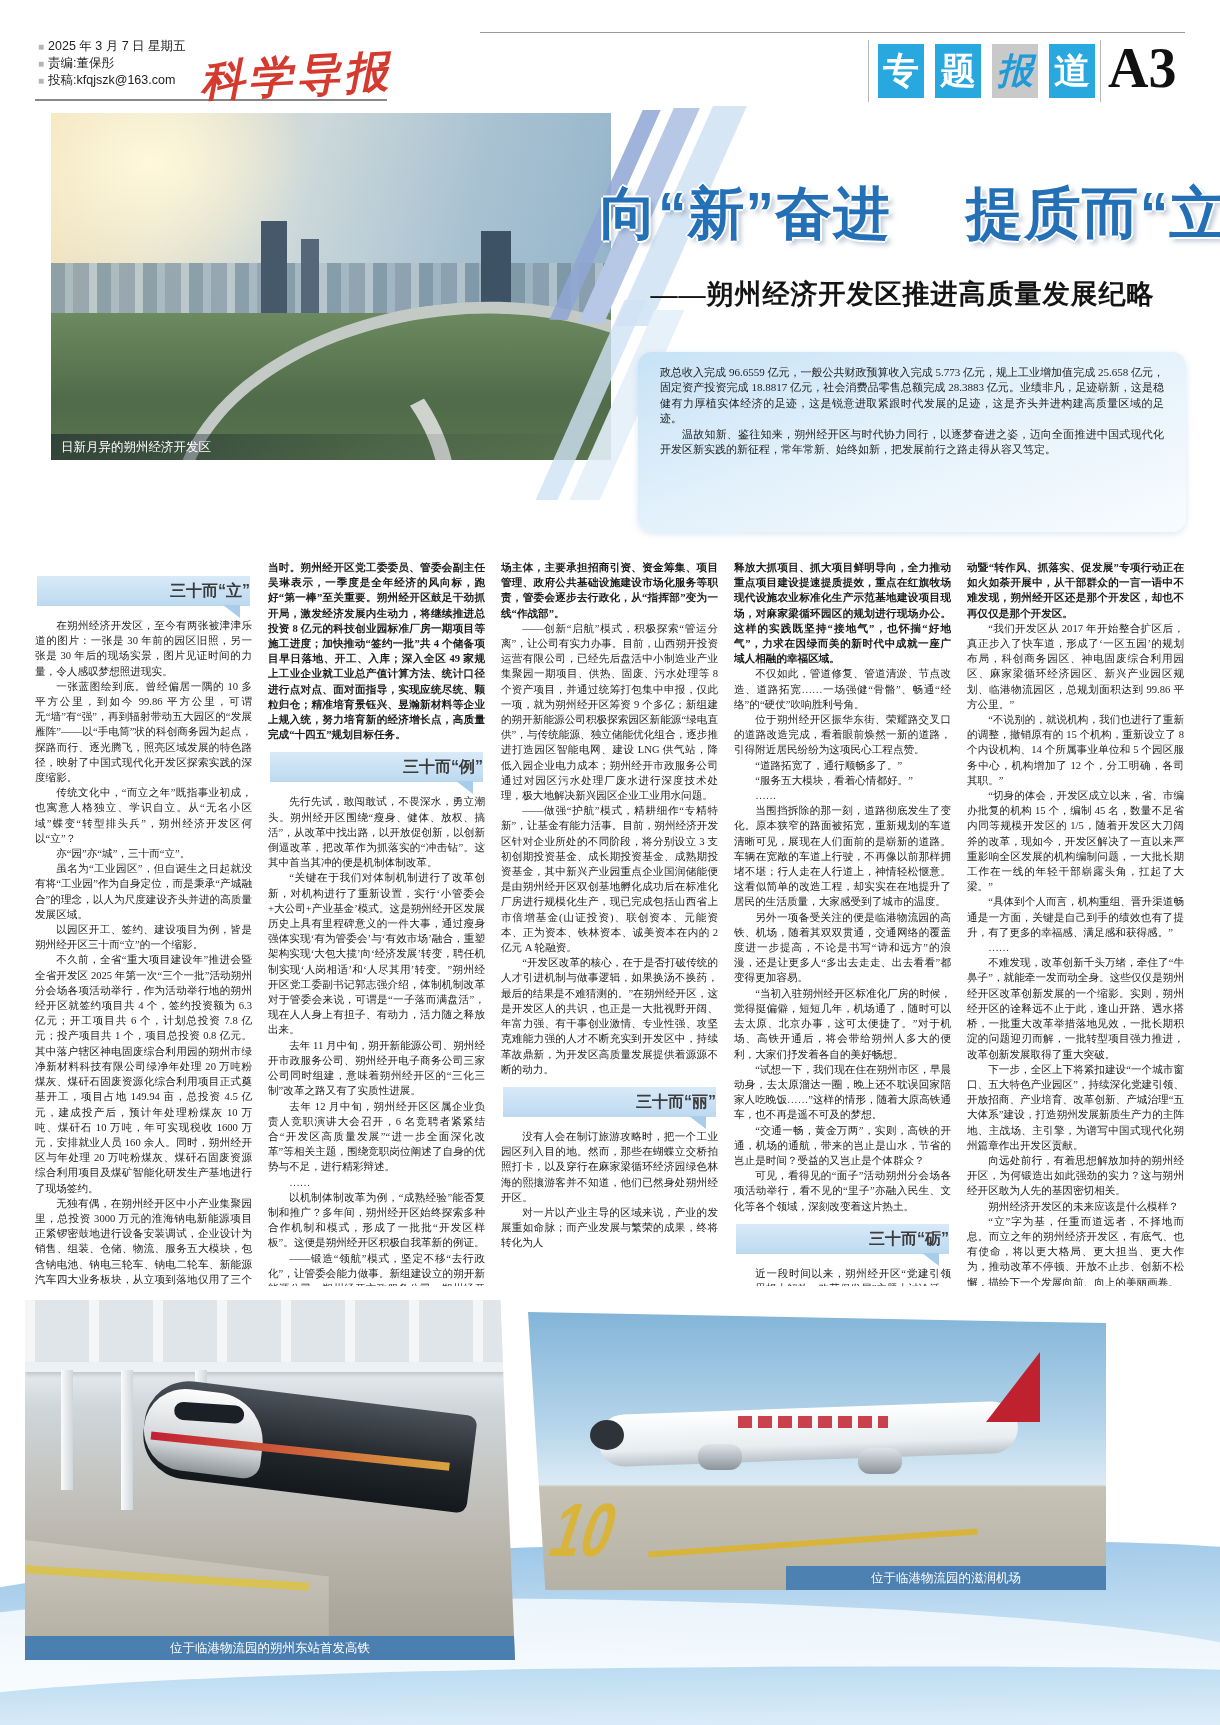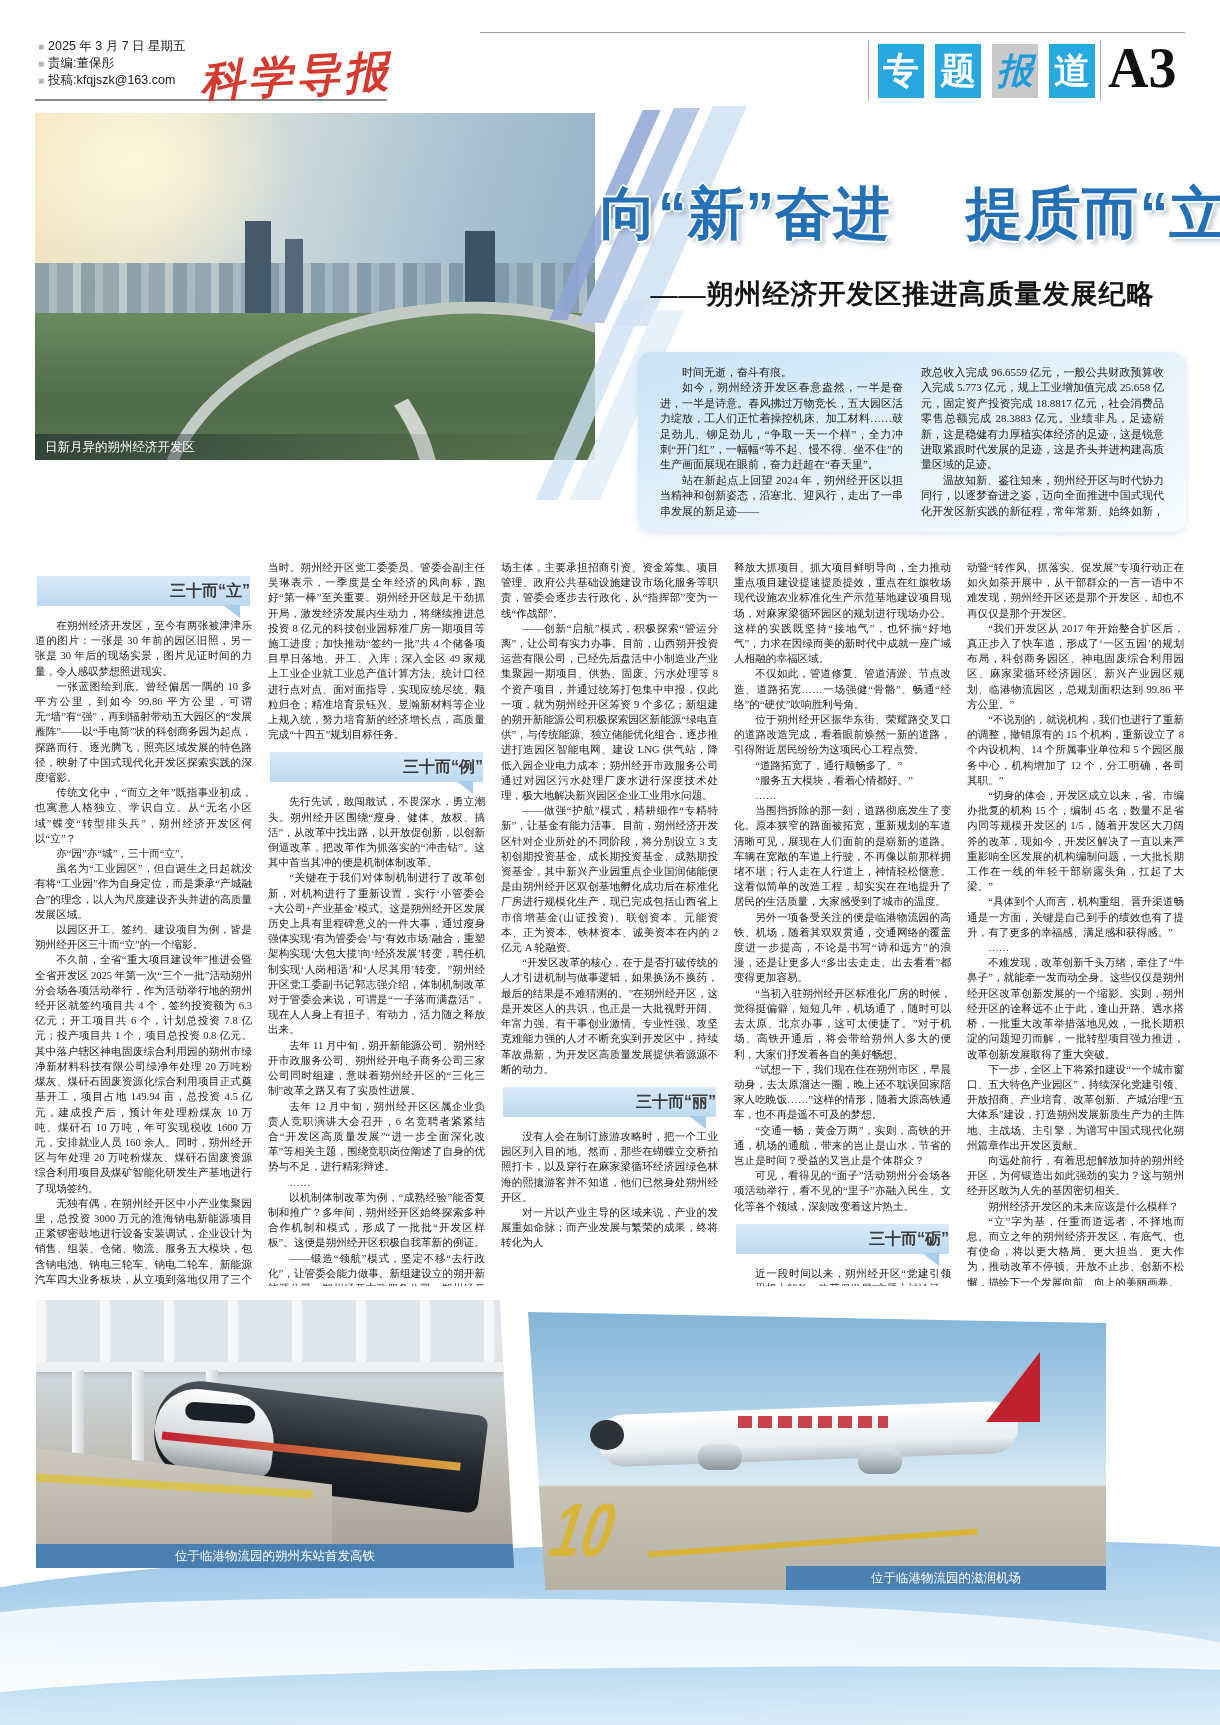--- a/index.html
+++ b/index.html
@@ -15,21 +15,21 @@
   .masthead{position:absolute;left:200px;top:46px;width:230px;font-size:44px;font-weight:bold;color:#d43a2e;
             transform:rotate(-3deg);letter-spacing:4px;font-family:"Liberation Serif",serif;font-style:italic;}
   .badge{position:absolute;left:878px;top:44px;display:flex;gap:11px;}
   .badge .tile{width:46px;height:54px;background:#29a8e0;color:#fff;font-family:"Liberation Sans",sans-serif;
                font-weight:bold;font-size:36px;display:flex;align-items:center;justify-content:center;}
   .badge .tile.alt{background:#c9c9c9;color:#1d9ad8;font-style:italic;font-family:"Liberation Serif",serif;}
   .page-no{position:absolute;left:1108px;top:36px;font-family:"Liberation Serif",serif;font-weight:bold;
            font-size:56px;color:#111;}
   .vline{position:absolute;top:40px;width:1px;height:62px;background:#b5b5b5;}
   
-  .hero-photo{position:absolute;left:35px;top:113px;width:560px;height:347px;overflow:hidden;
+  .hero-photo{position:absolute;left:51px;top:113px;width:560px;height:347px;overflow:hidden;
       background:linear-gradient(105deg,#f4e4bb 0%,#e7e2cd 20%,#ccd8da 42%,#a9c2d2 68%,#8fb0c8 100%);}
   .hero-photo .glow{position:absolute;left:-60px;top:-70px;width:320px;height:240px;
       background:radial-gradient(closest-side,#fff8da,rgba(255,248,218,0));}
   .hero-photo .city{position:absolute;left:0;top:150px;width:100%;height:60px;opacity:.8;
       background:repeating-linear-gradient(90deg,#77909f 0 14px,#9cb1bd 14px 22px,#8599a8 22px 38px,#b3c2c9 38px 46px);}
   .hero-photo .b1{position:absolute;background:#45596b;}
   .hero-photo .green{position:absolute;left:0;top:200px;width:100%;height:147px;
       background:linear-gradient(180deg,#6c8a60,#4f6b49 60%,#59744f);}
   .hero-photo .road1{position:absolute;left:-140px;top:150px;width:520px;height:330px;border-radius:50%;
       border:16px solid #cfd3cd;border-top-color:transparent;border-left-color:transparent;transform:rotate(18deg);}
@@ -50,33 +50,33 @@
   .intro-box{position:absolute;left:638px;top:352px;width:548px;height:180px;border-radius:14px;
       background:linear-gradient(160deg,#c7e2f6 0%,#e3f1fb 45%,#f8fcff 100%);
       box-shadow:0 2px 6px rgba(120,160,200,.25);display:flex;gap:18px;padding:13px 22px;box-sizing:border-box;}
   .intro-col{flex:1;font-size:11px;line-height:15.4px;text-align:justify;overflow:hidden;color:#222;}
   .intro-col p{margin:0;text-indent:2em;}
   .intro-col p.cont{text-indent:0;}
   
   .body-cols{position:absolute;left:35px;top:560px;width:1151px;height:726px;display:flex;gap:16px;}
   .col{width:217px;height:100%;overflow:hidden;font-size:10.6px;line-height:15.2px;text-align:justify;}
   .col p{margin:0;text-indent:2em;}
-  .col p.cont{text-indent:0;}
+  .col p.cont{text-indent:0;font-weight:bold;}
   .col .sec-head{position:relative;height:30px;line-height:30px;margin:10px 2px 12px;text-align:right;
       font-family:"Liberation Sans",sans-serif;font-weight:bold;font-size:16px;color:#3c3c3c;
       background:linear-gradient(180deg,#d9eaf8,#bcd9f0);}
   .col .sec-head::after{content:"";position:absolute;right:10px;bottom:-12px;width:0;height:0;
       border-top:13px solid #a7cdea;border-left:17px solid transparent;}
   .col.first .sec-head:first-child{margin-top:16px;}
   
   .wave{position:absolute;z-index:1;}
   .photo{position:absolute;z-index:2;overflow:hidden;}
-  .photo-train{left:36px;top:1300px;width:478px;height:268px;
+  .photo-train{left:25px;top:1300px;width:478px;height:360px;
       clip-path:polygon(0 0,97% 0,100% 100%,0 100%);
-      background:linear-gradient(180deg,#d9e6ee 0%,#e8eef2 18%,#cfd6da 30%,#b9b4aa 70%,#a39e94 100%);}
+      background:linear-gradient(180deg,#d9e6ee 0%,#e8eef2 18%,#cfd6da 30%,#b9b4aa 70%,#a39e94 100%);padding-left:12px;}
   .photo-train .canopy{position:absolute;left:0;top:0;width:100%;height:64px;
       background:repeating-linear-gradient(90deg,#f4f6f8 0 10px,#dfe5e9 10px 64px);}
   .photo-train .beam{position:absolute;left:0;top:62px;width:100%;height:10px;background:#eef1f3;box-shadow:0 3px 4px rgba(0,0,0,.15);}
   .photo-train .pillar{position:absolute;top:70px;width:12px;height:120px;background:linear-gradient(90deg,#fafbfc,#cfd6da);}
   .photo-train .train{position:absolute;left:118px;top:96px;width:330px;height:98px;transform:rotate(7deg);
       border-radius:44px 10px 10px 44px;background:linear-gradient(180deg,#4b525a 0%,#23282d 55%,#14181c 100%);}
   .photo-train .train .nose{position:absolute;left:0;top:8px;width:120px;height:82px;border-radius:50px 60px 20px 50px;
       background:linear-gradient(180deg,#fdfdfd,#cfd3d6 70%,#8d9296);}
   .photo-train .train .stripe-r{position:absolute;left:8px;top:52px;width:300px;height:8px;
       background:linear-gradient(90deg,#c22033,#d9a441);transform:rotate(-1deg);}
@@ -142,25 +142,20 @@
   <div class="stripe" style="left:626px;top:108px;width:26px;height:215px;background:#b6c8e6;"></div>
   <div class="stripe" style="left:664px;top:106px;width:34px;height:220px;background:#d2e3f4;opacity:.9;"></div>
   <div class="stripe" style="left:580px;top:300px;width:22px;height:200px;background:#cfe2f4;opacity:.8;"></div>
   <div class="stripe" style="left:612px;top:310px;width:30px;height:190px;background:#e4f0fa;opacity:.9;"></div>
 
   <div class="main-title">向“新”奋进　 提质而“立”</div>
   <div class="sub-title">——朔州经济开发区推进高质量发展纪略</div>
 
   <div class="intro-box">
     <div class="intro-col">
-        <p>时间无逝，奋斗有痕。</p>
-        <p>如今，朔州经济开发区春意盎然，一半是奋进，一半是诗意。春风拂过万物竞长，五大园区活力绽放，工人们正忙着操控机床、加工材料……鼓足劲儿、铆足劲儿，“争取一天一个样”，全力冲刺“开门红”，一幅幅“等不起、慢不得、坐不住”的生产画面展现在眼前，奋力赶超在“春天里”。</p>
-        <p>站在新起点上回望 2024 年，朔州经开区以担当精神和创新姿态，沿塞北、迎风行，走出了一串串发展的新足迹——</p>
-      </div>
-    <div class="intro-col">
         <p class="cont">政总收入完成 96.6559 亿元，一般公共财政预算收入完成 5.773 亿元，规上工业增加值完成 25.658 亿元，固定资产投资完成 18.8817 亿元，社会消费品零售总额完成 28.3883 亿元。业绩非凡，足迹崭新，这是稳健有力厚植实体经济的足迹，这是锐意进取紧跟时代发展的足迹，这是齐头并进构建高质量区域的足迹。</p>
         <p>温故知新、鉴往知来，朔州经开区与时代协力同行，以逐梦奋进之姿，迈向全面推进中国式现代化开发区新实践的新征程，常年常新、始终如新，把发展前行之路走得从容又笃定。</p>
       </div>
   </div>
 
   <div class="body-cols">
     <div class="col first">
         <div class="sec-head">三十而“立”</div>
         <p>在朔州经济开发区，至今有两张被津津乐道的图片：一张是 30 年前的园区旧照，另一张是 30 年后的现场实景，图片见证时间的力量，令人感叹梦想照进现实。</p>
         <p>一张蓝图绘到底。曾经偏居一隅的 10 多平方公里，到如今 99.86 平方公里，可谓无“墙”有“强”，再到辐射带动五大园区的“发展雁阵”——以“手电筒”状的科创商务园为起点，探路而行、逐光腾飞，照亮区域发展的特色路径，映射了中国式现代化开发区探索实践的深度缩影。</p>

